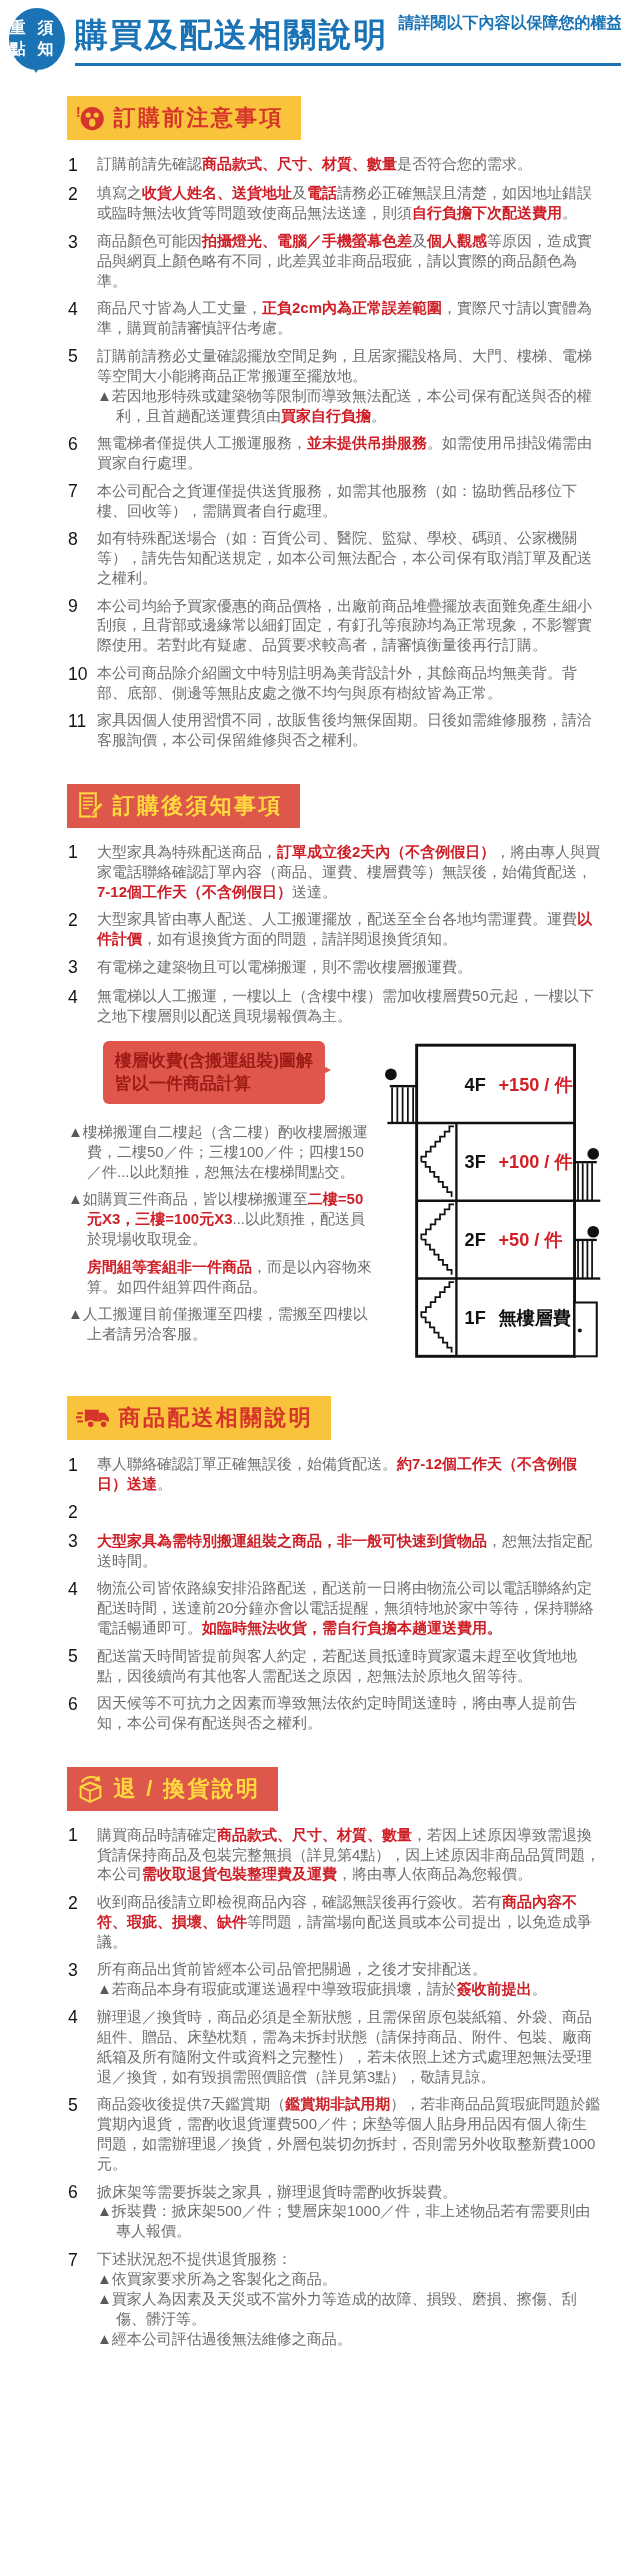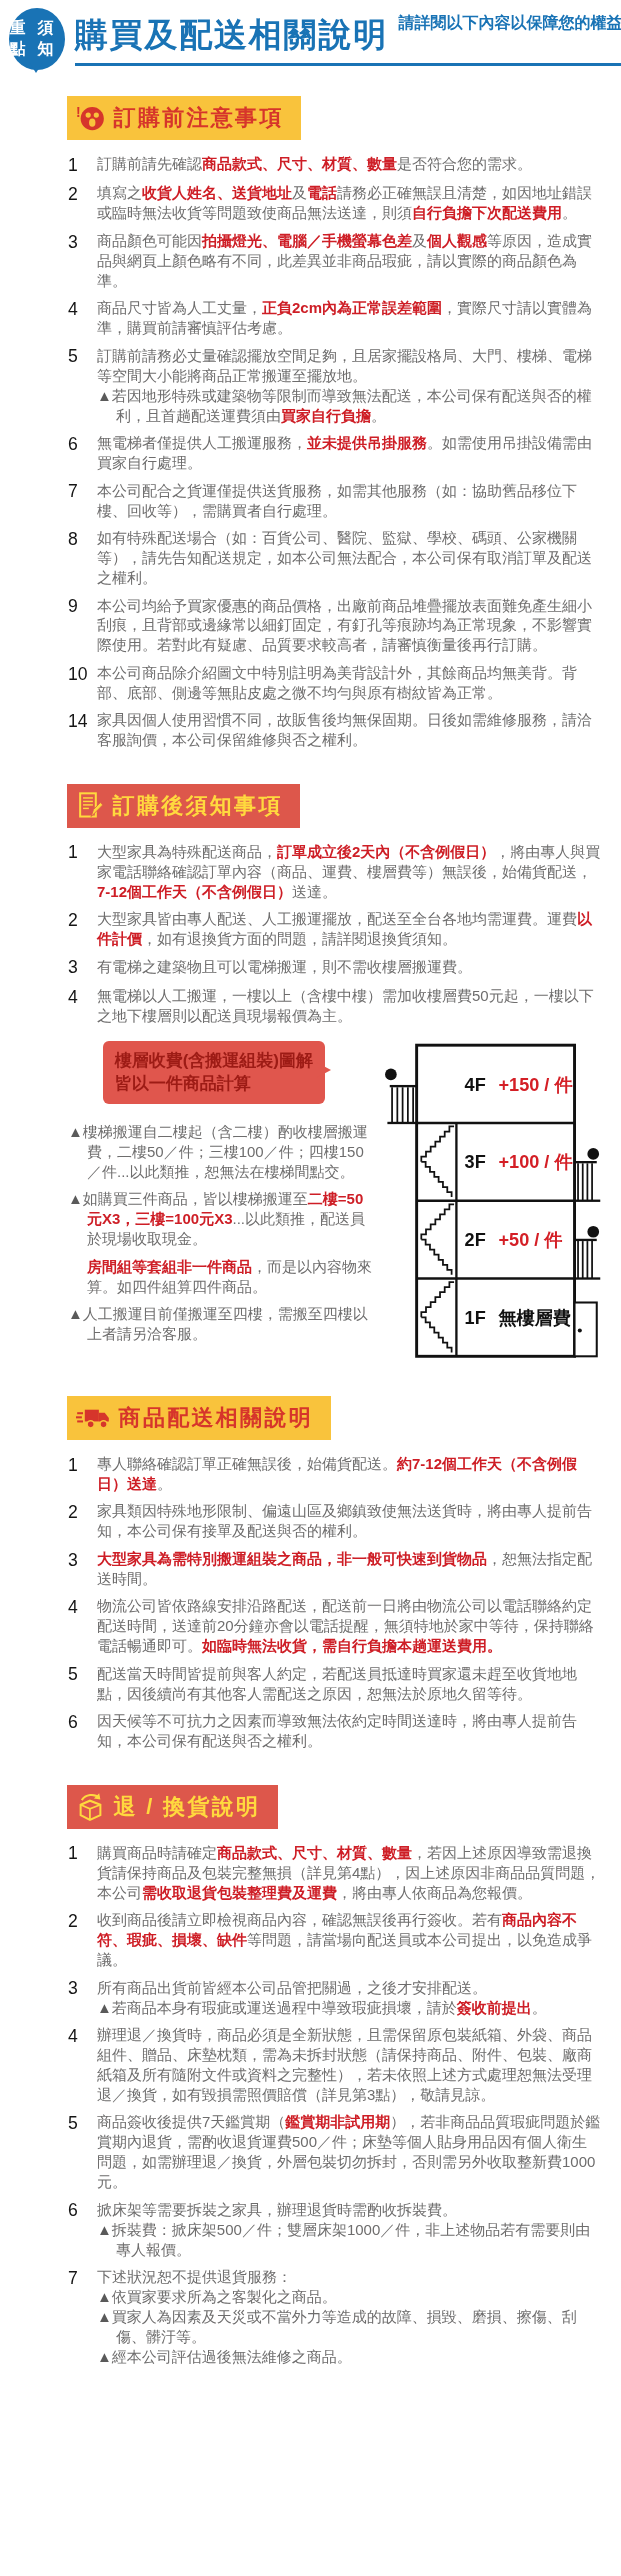--- a/index.html
+++ b/index.html
@@ -138,21 +138,21 @@
               <p><span>本公司均給予買家優惠的商品價格，出廠前商品堆疊擺放表面難免產生細小刮痕，且背部或邊緣常以細釘固定，有釘孔等痕跡均為正常現象，不影響實際使用。若對此有疑慮、品質要求較高者，請審慎衡量後再行訂購。</span></p>
             </div>
           </div>
           <div class="item">
             <span class="num">10</span>
             <div class="ibody">
               <p><span>本公司商品除介紹圖文中特別註明為美背設計外，其餘商品均無美背。背部、底部、側邊等無貼皮處之微不均勻與原有樹紋皆為正常。</span></p>
             </div>
           </div>
           <div class="item">
-            <span class="num">14</span>
+            <span class="num">11</span>
             <div class="ibody">
               <p><span>家具因個人使用習慣不同，故販售後均無保固期。日後如需維修服務，請洽客服詢價，本公司保留維修與否之權利。</span></p>
             </div>
           </div>
         </div></section>
       <section><div class="banner red">
           <span class="b-icon">
             <svg width="28" height="29" viewBox="0 0 48 50">
               <rect x="7" y="4" width="27" height="40" fill="none" stroke="#ffd93e" stroke-width="3.5"></rect>
               <line x1="12" y1="12" x2="29" y2="12" stroke="#ffd93e" stroke-width="2.5"></line>
@@ -257,21 +257,20 @@
         </div><div class="section-items">
           <div class="item">
             <span class="num">1</span>
             <div class="ibody">
               <p><span>專人聯絡確認訂單正確無誤後，始備貨配送。</span><span class="r">約7-12個工作天（不含例假日）送達</span><span>。</span></p>
             </div>
           </div>
           <div class="item">
             <span class="num">2</span>
             <div class="ibody">
-              <p><span>家具類因特殊地形限制、偏遠山區及鄉鎮致使無法送貨時，將由專人提前告知，本公司保有接單及配送與否的權利。</span></p>
             </div>
           </div>
           <div class="item">
             <span class="num">3</span>
             <div class="ibody">
               <p><span class="r">大型家具為需特別搬運組裝之商品，非一般可快速到貨物品</span><span>，恕無法指定配送時間。</span></p>
             </div>
           </div>
           <div class="item">
             <span class="num">4</span>

